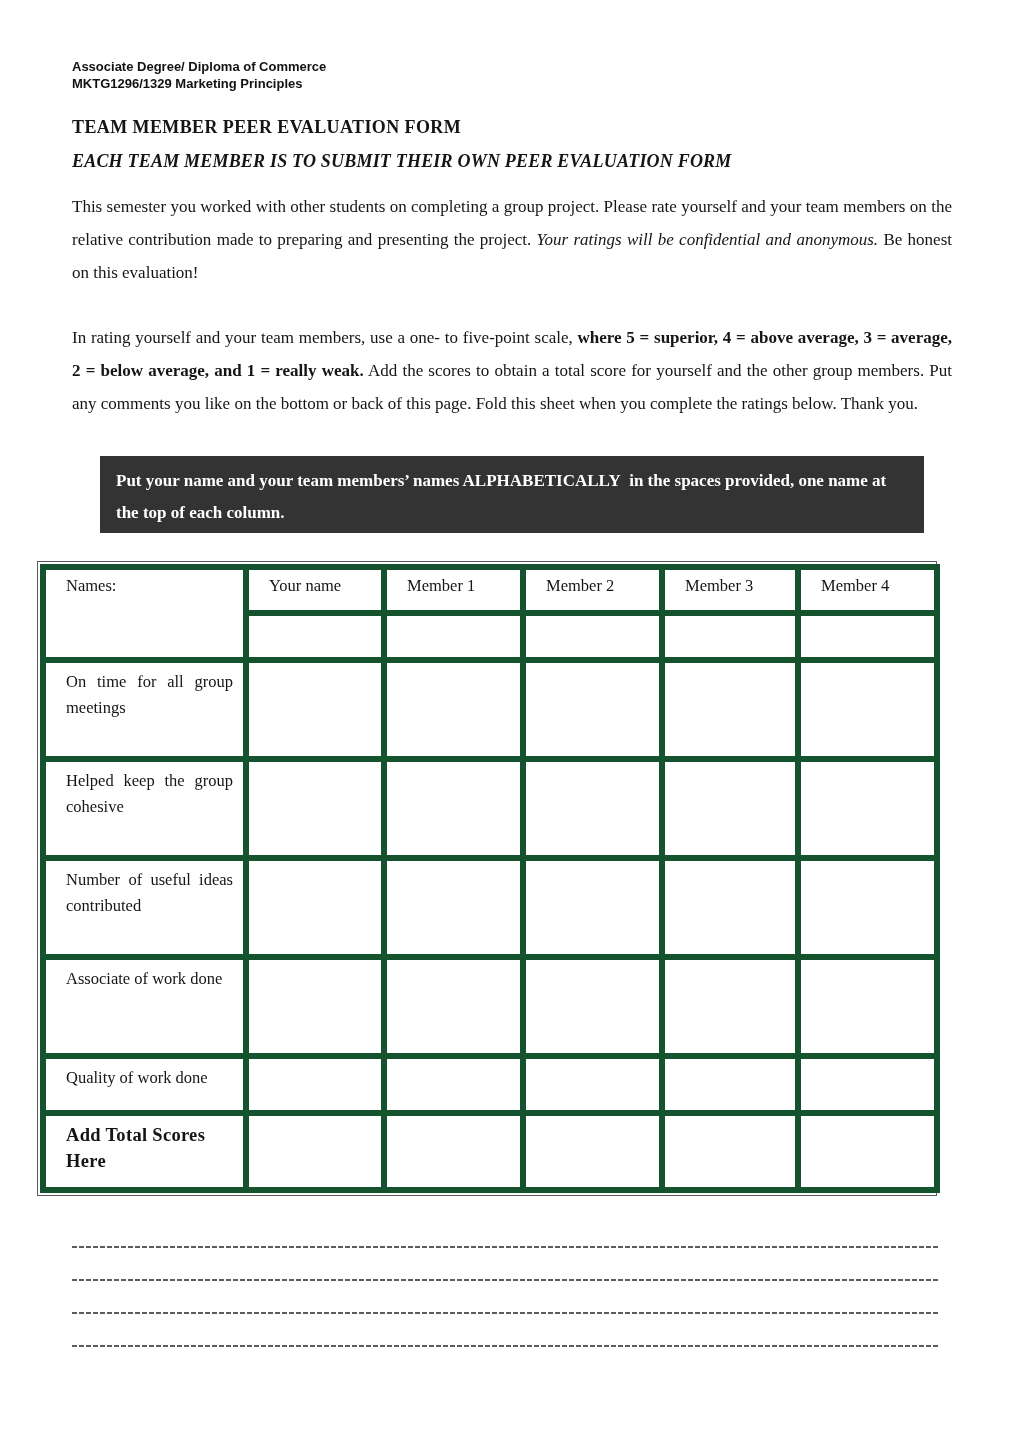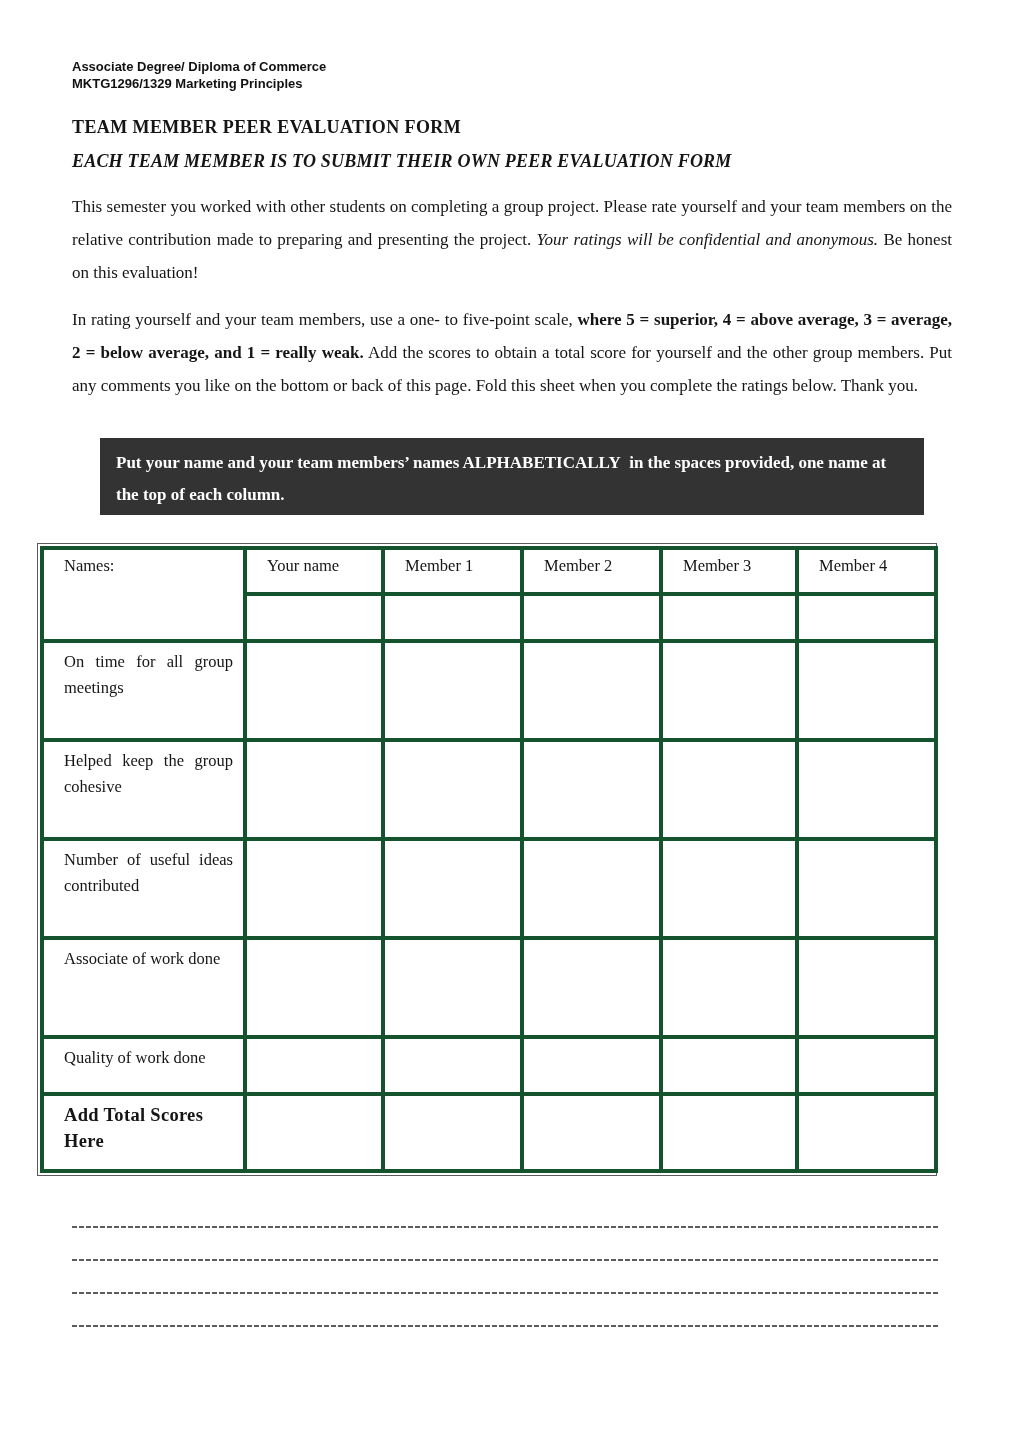--- a/index.html
+++ b/index.html
@@ -36,21 +36,21 @@
   }
 
   .para {
     margin: 0;
     font-size: 17px;
     line-height: 33px;
     text-align: justify;
     width: 880px;
   }
   .p1 { margin-top: 18px; }
-  .p2 { margin-top: 14px; }
+  .p2 { margin-top: 32px; }
   .para em { font-style: italic; }
   .para strong { font-weight: bold; }
 
   .notice {
     margin-top: 36px;
     margin-left: 28px;
     width: 824px;
     background: #333333;
     color: #ffffff;
     font-weight: bold;
@@ -67,21 +67,21 @@
     padding: 2px;
     background: #fff;
   }
   table.eval {
     border-collapse: collapse;
     width: 100%;
     table-layout: fixed;
     font-size: 16.5px;
   }
   table.eval td {
-    border: 4px solid #14532d;
+    border: 6px solid #14532d;
     padding: 6px 10px 4px 20px;
     vertical-align: top;
     background: #fff;
   }
   table.eval td.thick { border-left-width: 4px; }
   tr.h-head  { height: 46px; }
   tr.h-blank { height: 47px; }
   tr.h-std   { height: 99px; }
   tr.h-quality { height: 57px; }
   tr.h-total { height: 77px; }

